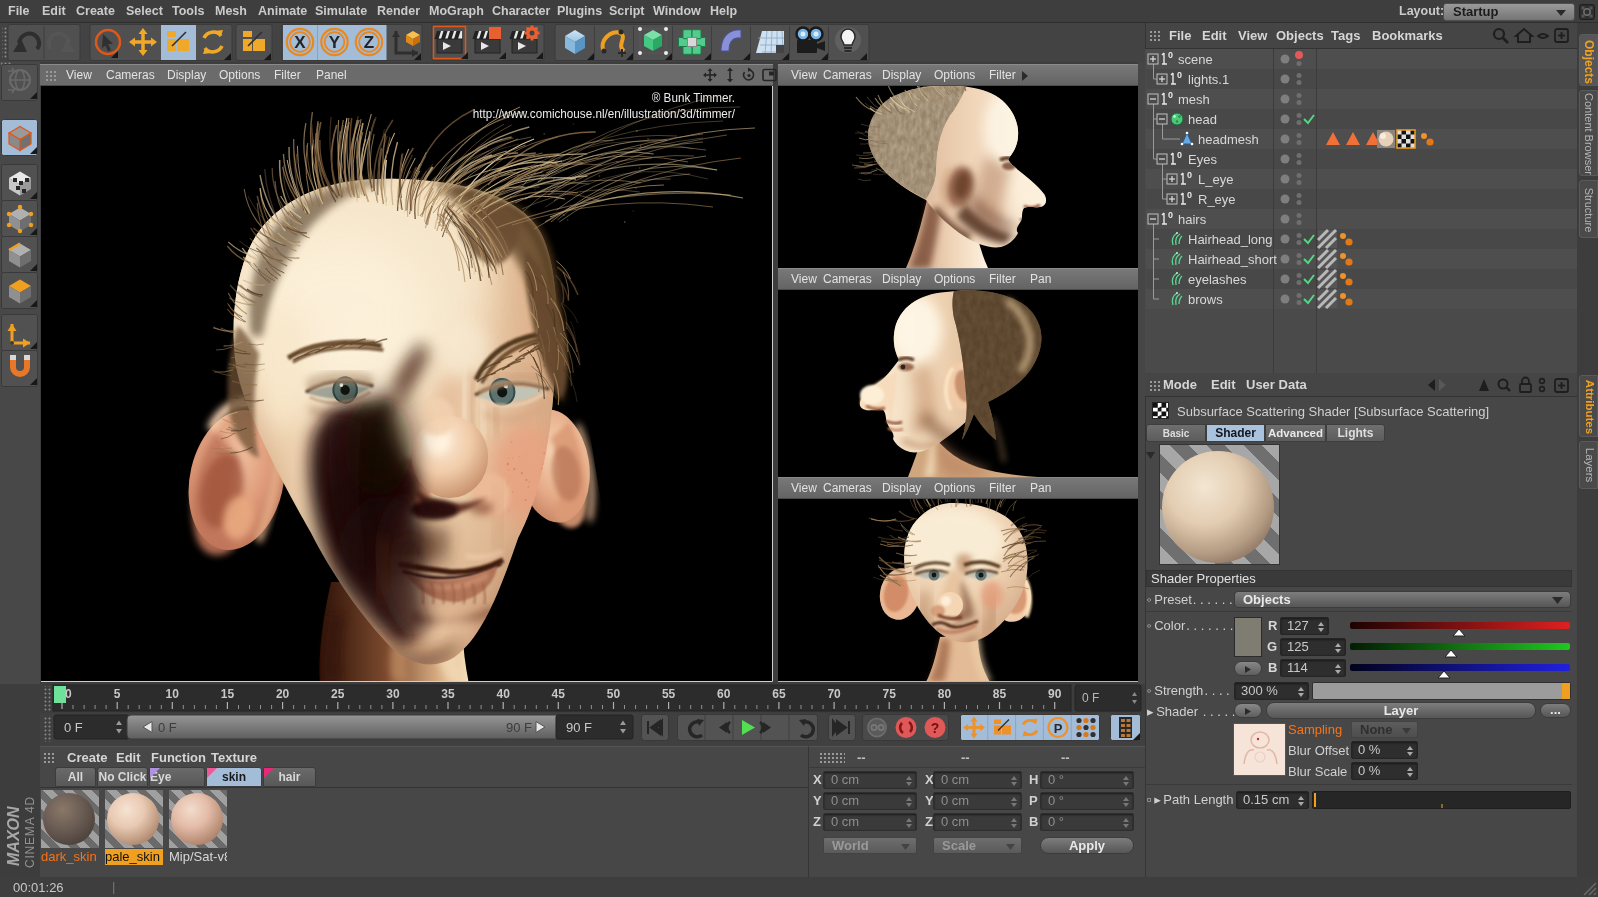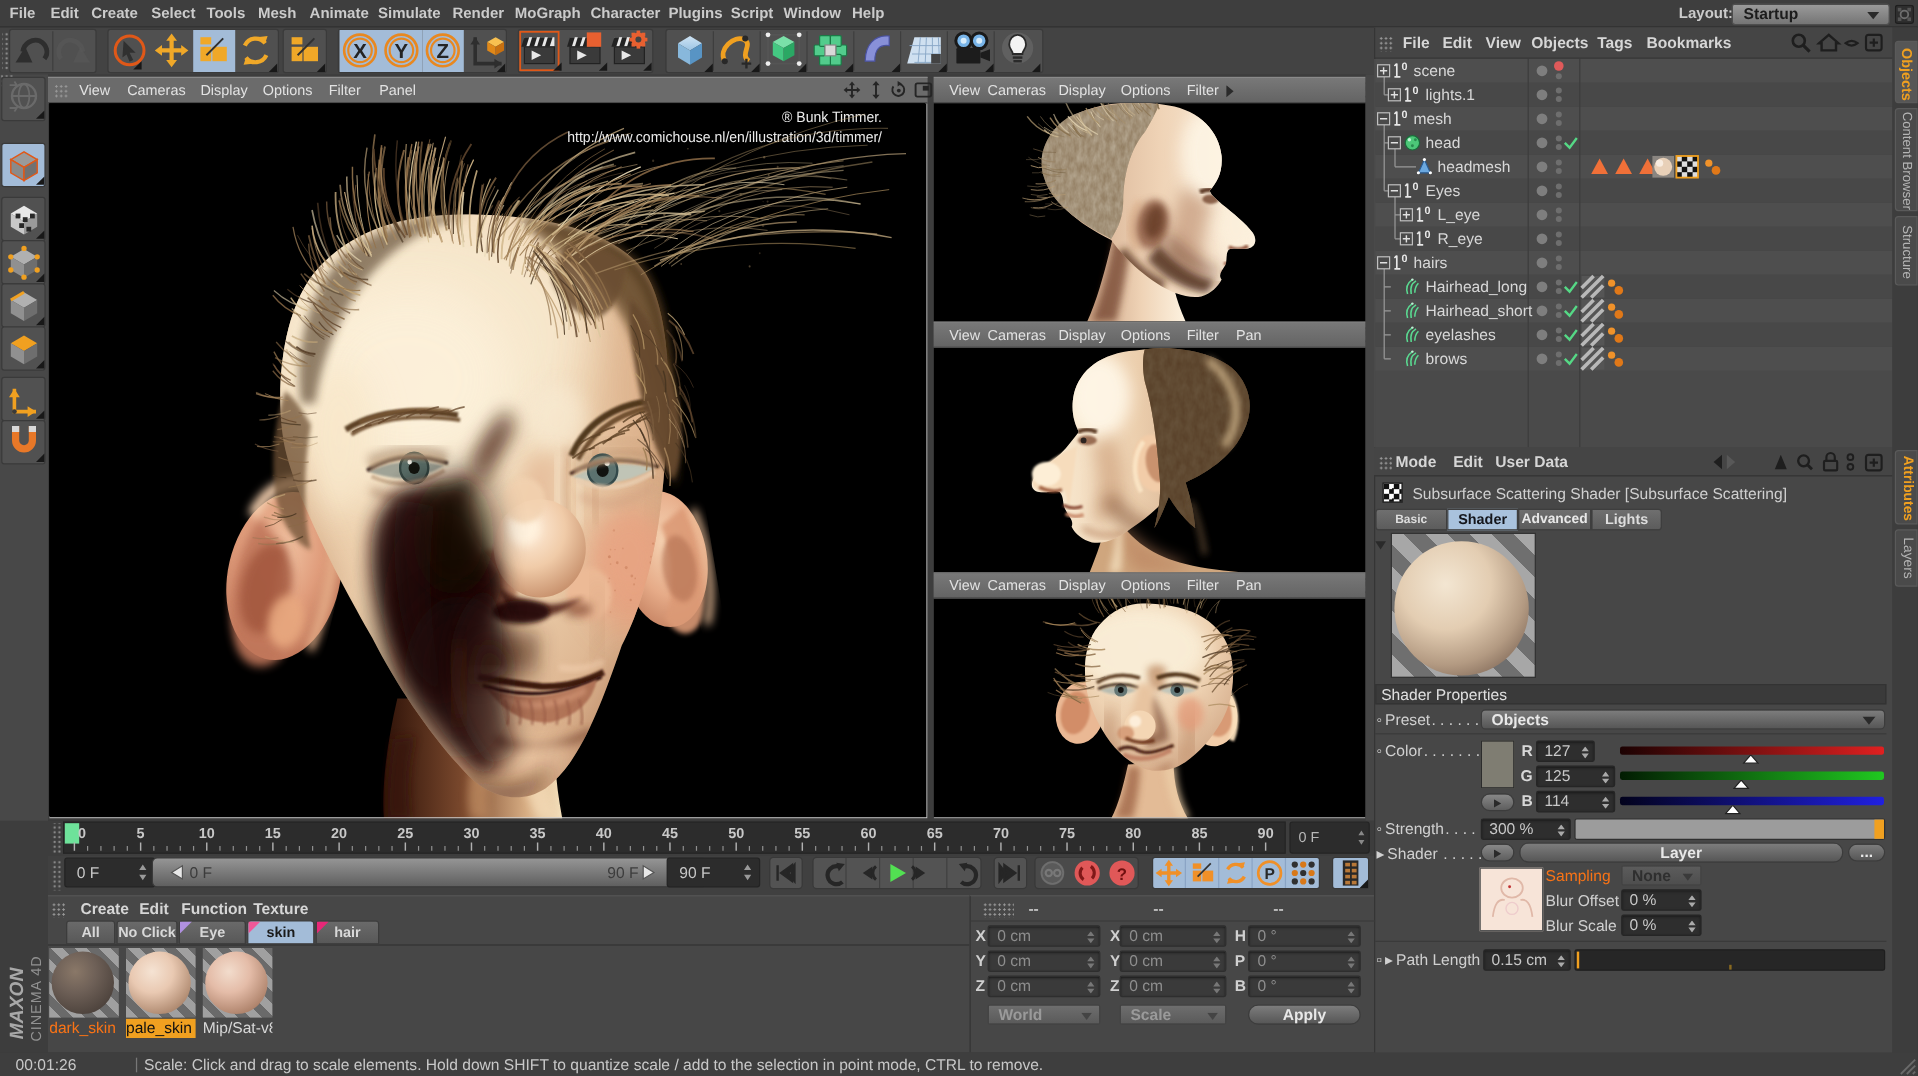--- a/index.html
+++ b/index.html
@@ -1889,21 +1889,21 @@
 <div class="abs" style="left:40px; top:746px; width:768px; height:131px; background:#474747; border-top:1px solid #555; color:#d6d6d6; font-size:13px; font-weight:bold;">
   <div class="dots" style="position:absolute; left:3px; top:5px; width:12px; height:13px;"></div>
   <span style="position:absolute; left:27px; top:3px;">Create</span>
   <span style="position:absolute; left:76px; top:3px;">Edit</span>
   <span style="position:absolute; left:111px; top:3px;">Function</span>
   <span style="position:absolute; left:171px; top:3px;">Texture</span>
 </div>
 <div class="abs" style="left:40px; top:767px; width:768px; height:21px; border-bottom:1px solid #333;"></div>
 <div class="abs" style="left:55px; top:767px; width:41px; height:20px; background:linear-gradient(#6a6a6a,#585858); border:1px solid #3c3c3c; border-radius:3px 3px 0 0; color:#d8d8d8; font-size:12px; font-weight:bold; text-align:center; line-height:19px; white-space:nowrap;">All</div>
 <div class="abs" style="left:97px; top:767px; width:51px; height:20px; background:linear-gradient(#6a6a6a,#585858); border:1px solid #3c3c3c; border-radius:3px 3px 0 0; color:#d8d8d8; font-size:12px; font-weight:bold; text-align:center; line-height:19px; white-space:nowrap;">No Click</div>
-<div class="abs" style="left:149px; top:767px; width:56px; height:20px; background:linear-gradient(#6a6a6a,#585858); border:1px solid #3c3c3c; border-radius:3px 3px 0 0; color:#d8d8d8; font-size:12px; font-weight:bold; text-align:center; line-height:19px; white-space:nowrap;">Eye</div>
+<div class="abs" style="left:149px; top:767px; width:56px; height:20px; background:linear-gradient(#6a6a6a,#585858); border:1px solid #3c3c3c; border-radius:3px 3px 0 0; color:#d8d8d8; font-size:12px; font-weight:bold; line-height:19px; white-space:nowrap;">Eye</div>
 <svg class="abs" style="left:150px; top:768px;" width="10" height="10">
     <path d="M 0 0 L 10 0 L 0 10 Z" fill="#b090e0"></path>
   </svg>
 <div class="abs" style="left:206px; top:767px; width:56px; height:20px; background:#a3bcd8; border:1px solid #3c3c3c; border-radius:3px 3px 0 0; color:#1a1a1a; font-size:12px; font-weight:bold; text-align:center; line-height:19px; white-space:nowrap;">skin</div>
 <svg class="abs" style="left:207px; top:768px;" width="10" height="10">
     <path d="M 0 0 L 10 0 L 0 10 Z" fill="#f05898"></path>
   </svg>
 <div class="abs" style="left:263px; top:767px; width:53px; height:20px; background:linear-gradient(#6a6a6a,#585858); border:1px solid #3c3c3c; border-radius:3px 3px 0 0; color:#d8d8d8; font-size:12px; font-weight:bold; text-align:center; line-height:19px; white-space:nowrap;">hair</div>
 <svg class="abs" style="left:264px; top:768px;" width="10" height="10">
     <path d="M 0 0 L 10 0 L 0 10 Z" fill="#e82878"></path>
@@ -1996,21 +1996,20 @@
 <div class="btn" style="left:1040px; top:837px; width:94px; height:17px; border-radius:9px; font-weight:bold; line-height:16px;">Apply</div>
 <div class="abs" style="left:0; top:684px; width:40px; height:193px; background:#3d3d3d;">
 <svg width="40" height="193" viewBox="0 0 40 193">
 <text x="-182" y="19" transform="rotate(-90)" font-family="Liberation Sans" font-size="16" font-weight="bold" font-style="italic" fill="#a8a8a8">MAXON</text>
 <text x="-184" y="34" transform="rotate(-90)" font-family="Liberation Sans" font-size="12" fill="#929292" letter-spacing="0.8">CINEMA 4D</text>
 </svg>
 </div>
 <div id="statusbar" class="abs">
   <span style="position:absolute; left:13px; top:3px">00:01:26</span>
   <span style="position:absolute; left:112px; top:2px; color:#777">|</span>
-    <span style="position:absolute; left:120px; top:3px">Scale: Click and drag to scale elements. Hold down SHIFT to quantize scale / add to the selection in point mode, CTRL to remove.</span>
 </div>
 <svg class="abs" style="left:1580px; top:879px;" width="18" height="18" viewBox="0 0 18 18">
 <g stroke="#6a6a6a" stroke-width="1.5">
       <line x1="4" y1="16" x2="16" y2="4"></line>
       <line x1="9" y1="16" x2="16" y2="9"></line>
       <line x1="14" y1="16" x2="16" y2="14"></line>
     </g>
   </svg>
 
 </body></html>

